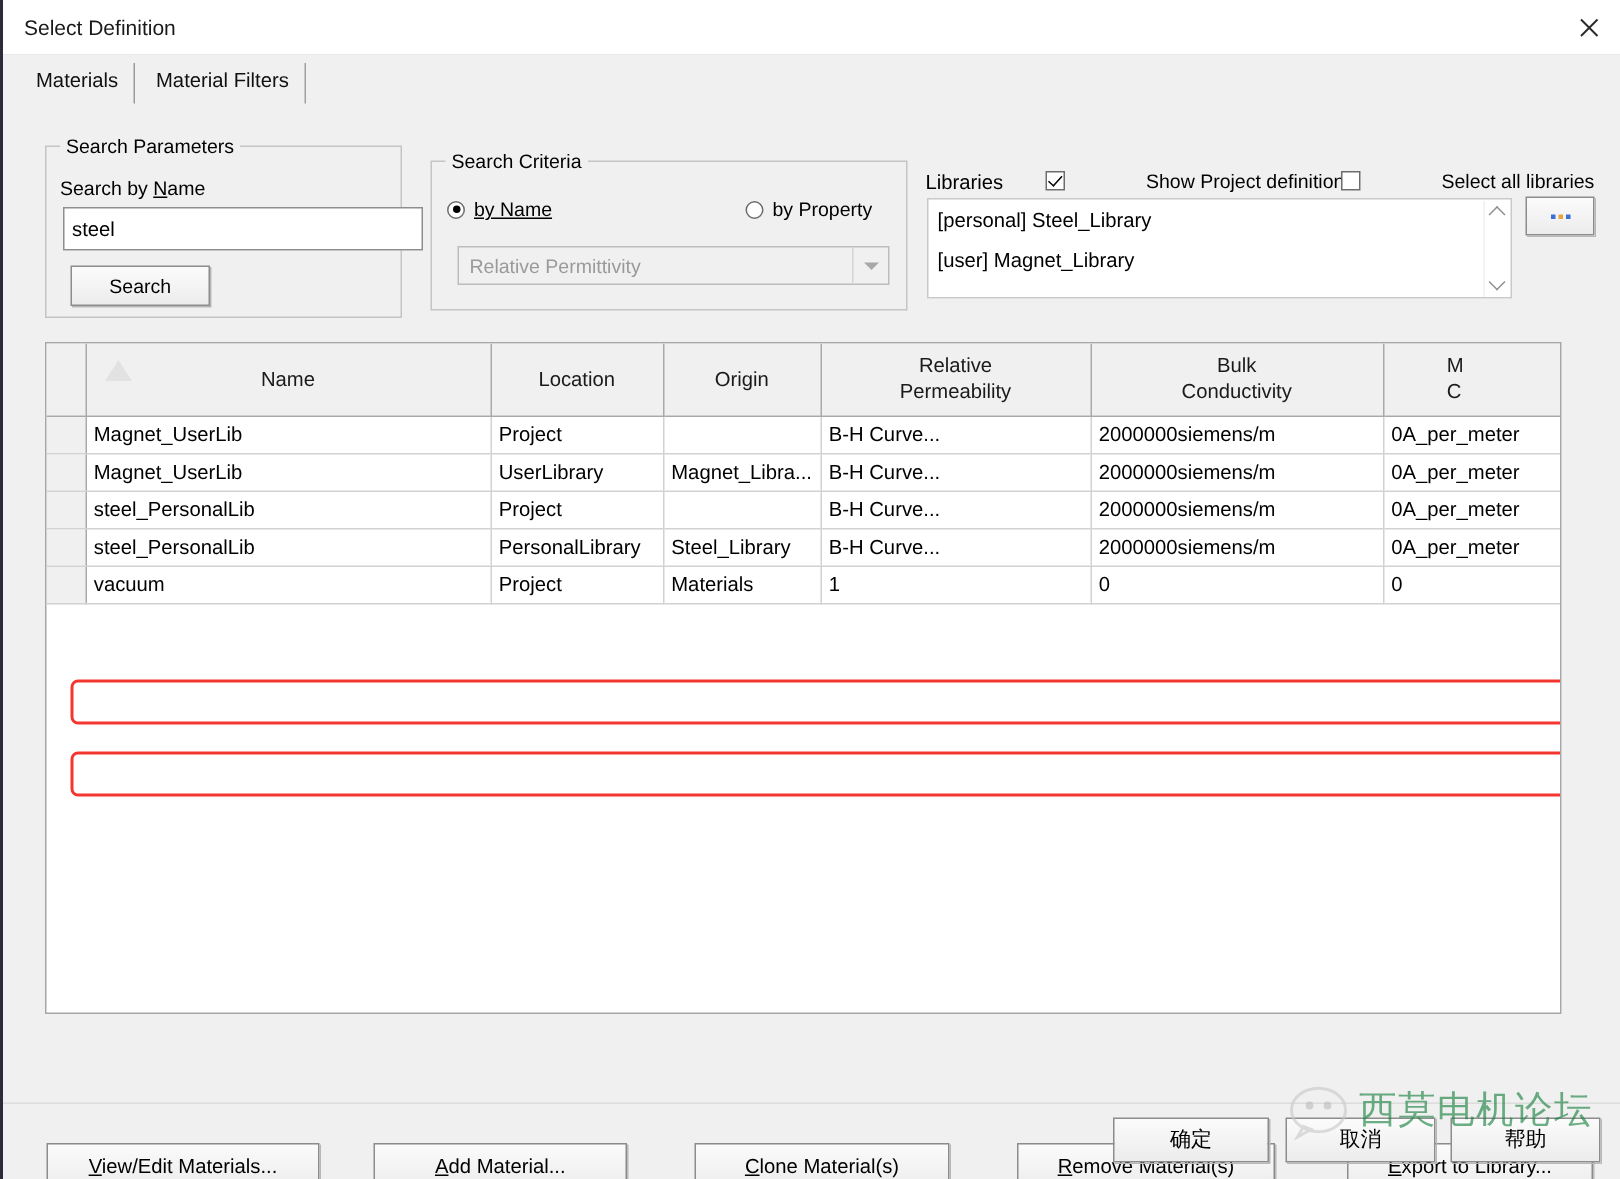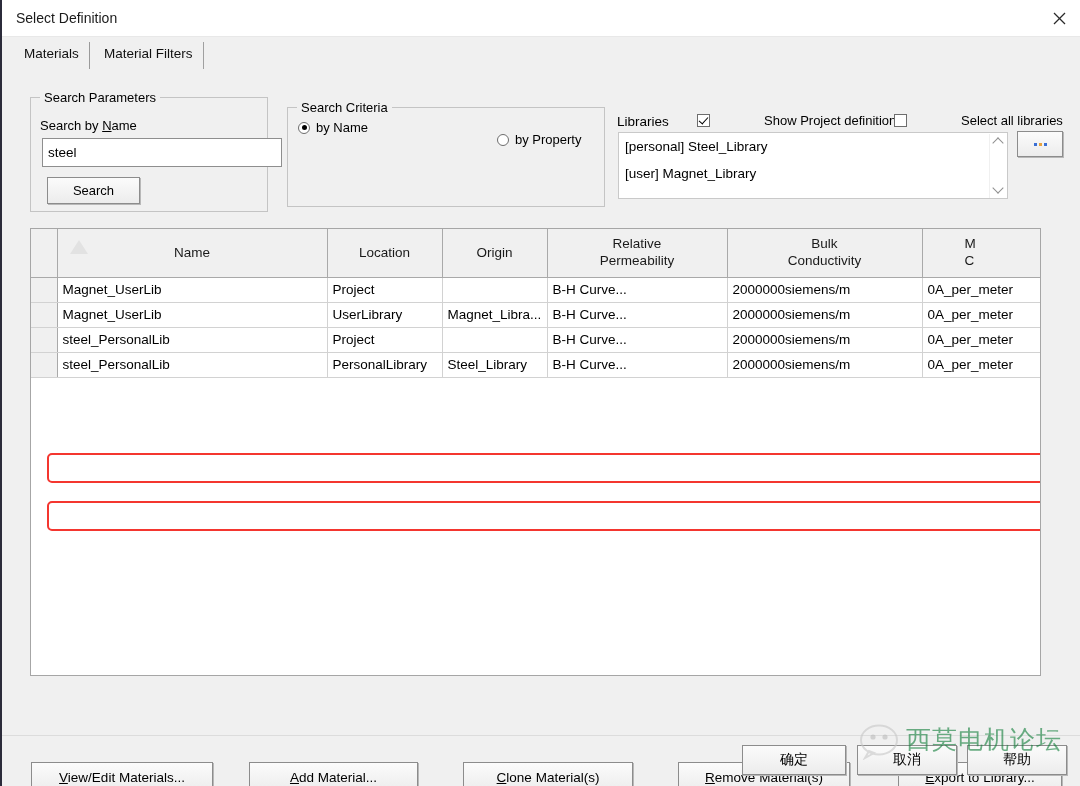--- a/index.html
+++ b/index.html
@@ -91,21 +91,21 @@
     font-family: "Liberation Sans", sans-serif; font-size: 13px;
     color: #000; cursor: pointer;
     box-shadow: 1px 1px 0 #b8b8b8;
     display: flex; align-items: center; justify-content: center;
     white-space: nowrap;
   }
   #btn-search { left: 37px; top: 107px; width: 93px; height: 27px; }
 
   
   .radio-row { position: absolute; display: flex; align-items: center; cursor: pointer; }
-  #rad-byname { left: 288px; top: 50px; }
+  #rad-byname { left: 288px; top: 62px; text-decoration: underline; }
   #rad-byprop { left: 487px; top: 62px; }
   .radio {
     width: 12px; height: 12px; border-radius: 50%;
     border: 1px solid #6d6d6d; background: #fff;
     margin-right: 6px; position: relative; flex: none;
   }
   .radio.on::after {
     content: ''; position: absolute; left: 2.5px; top: 2.5px;
     width: 5px; height: 5px; border-radius: 50%; background: #000;
   }
@@ -267,20 +267,26 @@
     <div class="group" id="grp-criteria">
       <span class="group-title">Search Criteria</span>
     </div>
     <div class="radio-row" id="rad-byname">
       <span class="radio on"></span>
       <span>by Name</span>
     </div>
     <div class="radio-row" id="rad-byprop">
       <span class="radio"></span>
       <span>by Property</span>
+    </div>
+    <div class="combo">
+      <span class="val">Relative Permittivity</span>
+      <span class="arrowbox">
+          <span class="tri-down"></span>
+        </span>
     </div>
 
     <span class="lbl" id="lbl-libraries">Libraries</span>
     <div class="chk-row" id="chk-showproj">
       <span class="chkbox on"></span>
       <span>Show Project definitions</span>
     </div>
     <div class="chk-row" id="chk-selectall">
       <span class="chkbox"></span>
       <span>Select all libraries</span>
@@ -364,20 +370,29 @@
             </tr>
             <tr>
               <td class="c0"></td>
               <td>steel_PersonalLib</td>
               <td>PersonalLibrary</td>
               <td>Steel_Library</td>
               <td>B-H Curve...</td>
               <td>2000000siemens/m</td>
               <td>0A_per_meter</td>
             </tr>
+            <tr>
+              <td class="c0"></td>
+              <td>vacuum</td>
+              <td>Project</td>
+              <td>Materials</td>
+              <td>1</td>
+              <td>0</td>
+              <td>0</td>
+            </tr>
           </tbody>
       </table>
       <div class="redbox" id="redbox1" style="border-color: rgb(244, 54, 47);"></div>
       <div class="redbox" id="redbox2" style="border-color: rgb(244, 54, 47);"></div>
 
     </div>
 
     <div class="btn actionbtn" id="btn-viewedit">
       <span><u class="acc">V</u><span>iew/Edit Materials...</span></span>
     </div>

